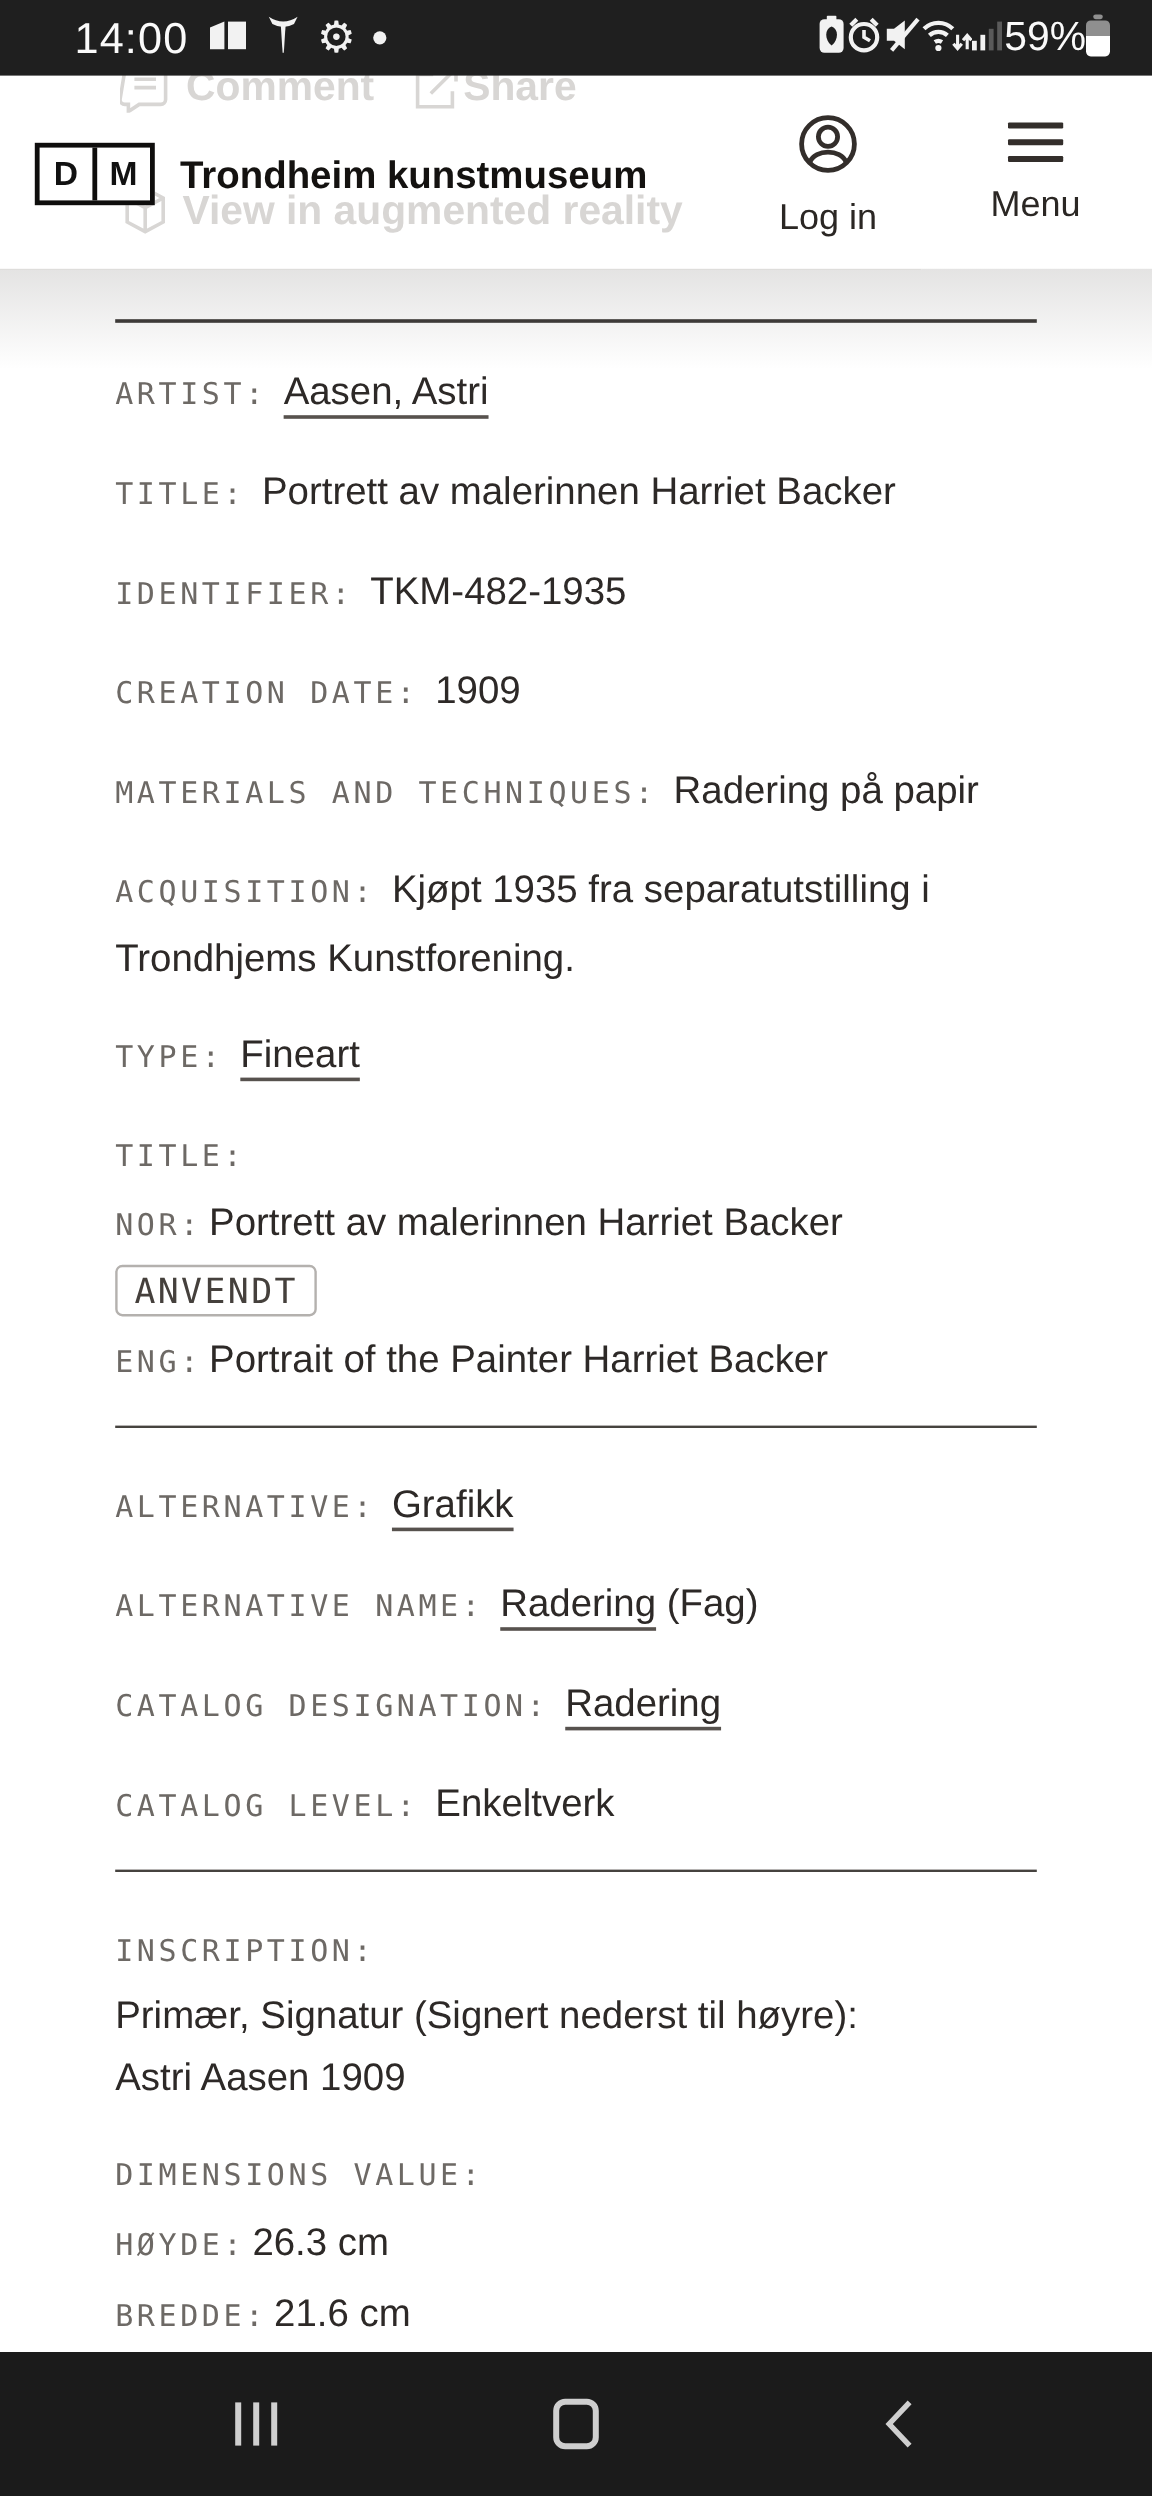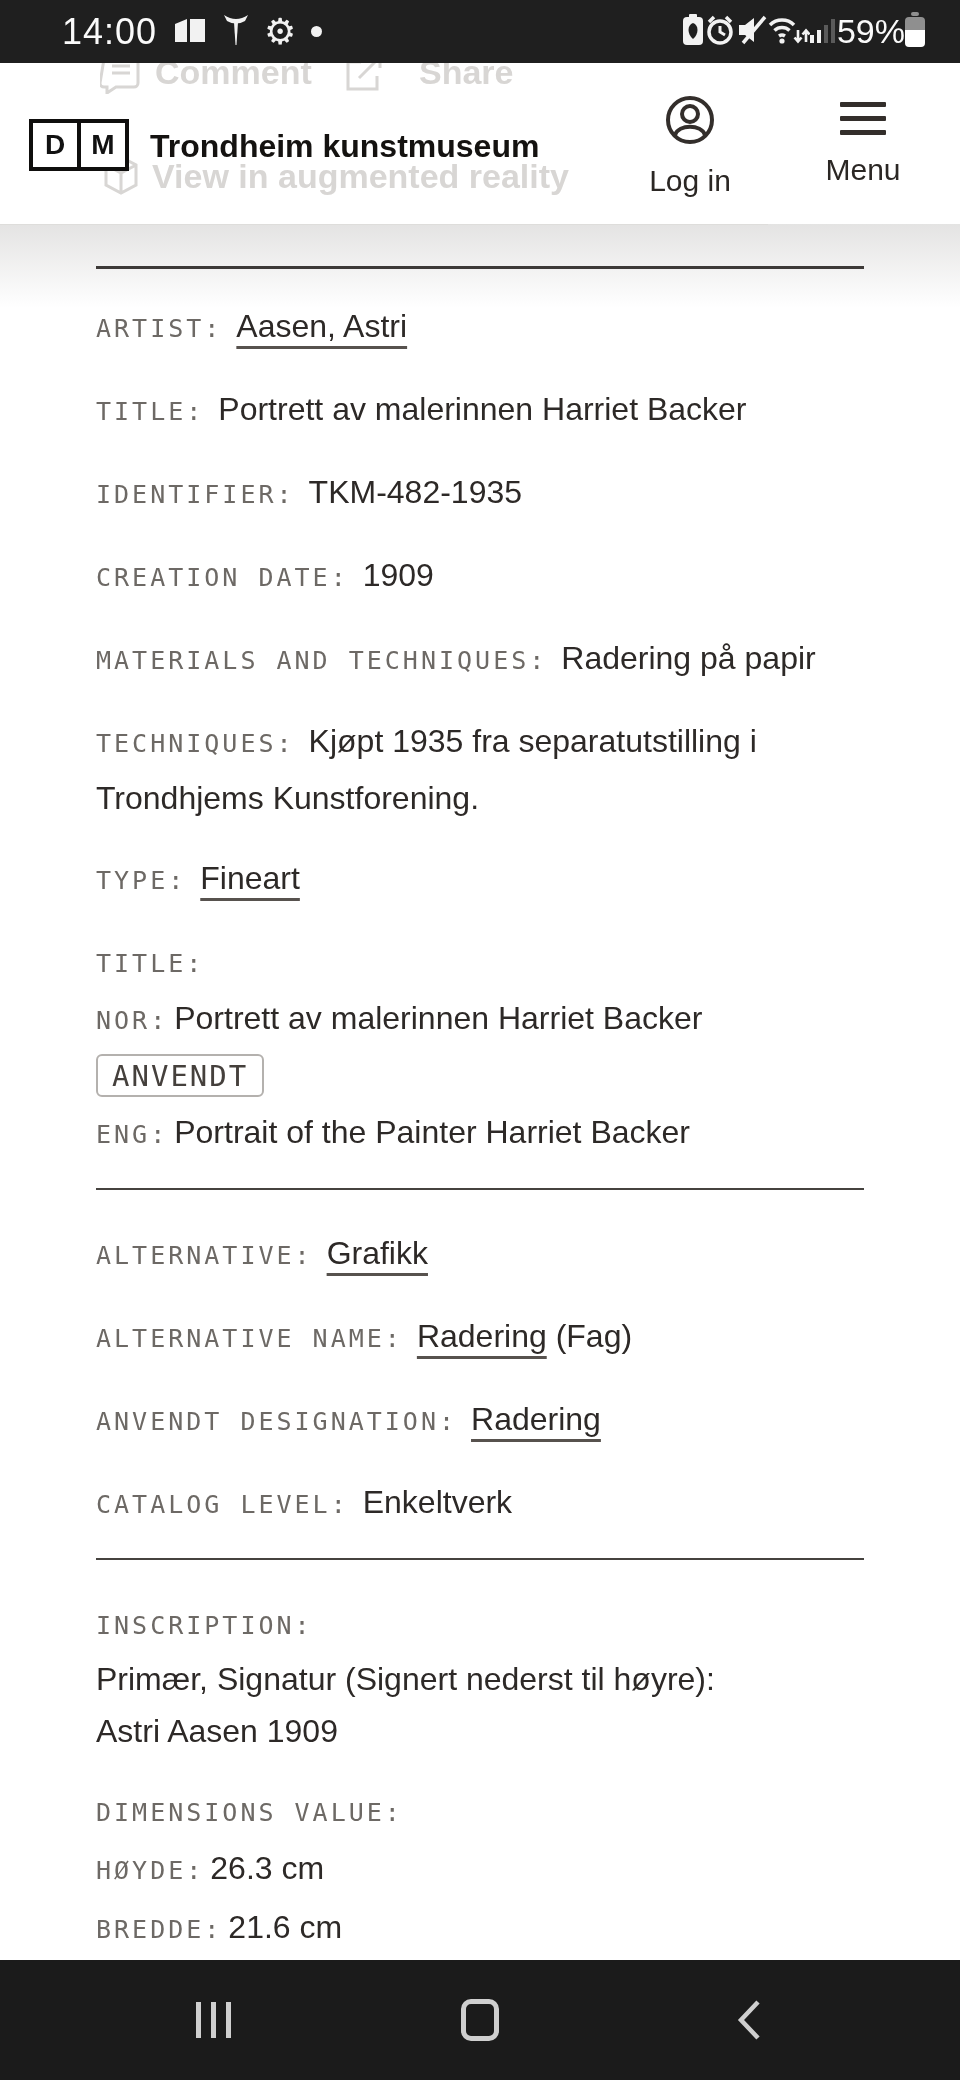--- a/index.html
+++ b/index.html
@@ -81,21 +81,21 @@
           <path d="M12 19 h18 M12 12 h18" stroke="#d8d6d4" stroke-width="3"></path>
         </svg>
     </span>
     <span class="ghost ghost-txt" style="left:155px;top:52px;">Comment</span>
     <span class="ghost g-ic" style="left:343px;top:54px;">
       <svg width="42" height="40" viewBox="0 0 42 40">
           <path d="M18 8 H5 V35 H34 V22" fill="none" stroke="#d8d6d4" stroke-width="3"></path>
           <path d="M16 24 L37 3 M26 3 h11 v11" fill="none" stroke="#d8d6d4" stroke-width="3"></path>
         </svg>
     </span>
-    <span class="ghost ghost-txt" style="left:419px;top:52px;text-align:right;">Share</span>
+    <span class="ghost ghost-txt" style="left:386px;top:52px;text-align:right;">Share</span>
 
     <span class="ghost g-ic" style="left:100px;top:154px;">
       <svg width="42" height="42" viewBox="0 0 42 42">
           <path d="M21 3 L36 11 V31 L21 39 L6 31 V11 Z M6 11 L21 19 L36 11 M21 19 V39" fill="none" stroke="#d8d6d4" stroke-width="3"></path>
         </svg>
     </span>
     <span class="ghost ghost-txt" style="left:152px;top:156px;">View in augmented reality</span>
 
     <a class="logo">
       <span class="logo-cell">D</span>
@@ -139,21 +139,21 @@
 
     <div class="row">
       <span class="lbl">CREATION DATE:</span><span class="val">1909</span>
     </div>
 
     <div class="row">
       <span class="lbl">MATERIALS AND TECHNIQUES:</span><span class="val">Radering på papir</span>
     </div>
 
     <div class="row">
-      <span class="lbl">TECHNIQUES:</span><span class="val">Kjøpt 1935 fra separatutstilling i Trondhjems Kunstforening.</span>
+      <span class="lbl">ACQUISITION:</span><span class="val">Kjøpt 1935 fra separatutstilling i Trondhjems Kunstforening.</span>
     </div>
 
     <div class="row">
       <span class="lbl">TYPE:</span><span class="val link">Fineart</span>
     </div>
 
     <div class="row">
       <div><span class="lbl">TITLE:</span></div>
       <div class="sub">
         <span class="lbl">NOR:</span><span class="val">Portrett av malerinnen Harriet Backer</span>
@@ -170,21 +170,21 @@
 
     <div class="row">
       <span class="lbl">ALTERNATIVE:</span><span class="val link">Grafikk</span>
     </div>
 
     <div class="row">
       <span class="lbl">ALTERNATIVE NAME:</span><span class="val link">Radering</span><span> (Fag)</span>
     </div>
 
     <div class="row">
-      <span class="lbl">ANVENDT DESIGNATION:</span><span class="val link">Radering</span>
+      <span class="lbl">CATALOG DESIGNATION:</span><span class="val link">Radering</span>
     </div>
 
     <div class="row">
       <span class="lbl">CATALOG LEVEL:</span><span class="val">Enkeltverk</span>
     </div>
 
     <hr class="rule mid">
 
     <div class="row">
       <div><span class="lbl">INSCRIPTION:</span></div>

